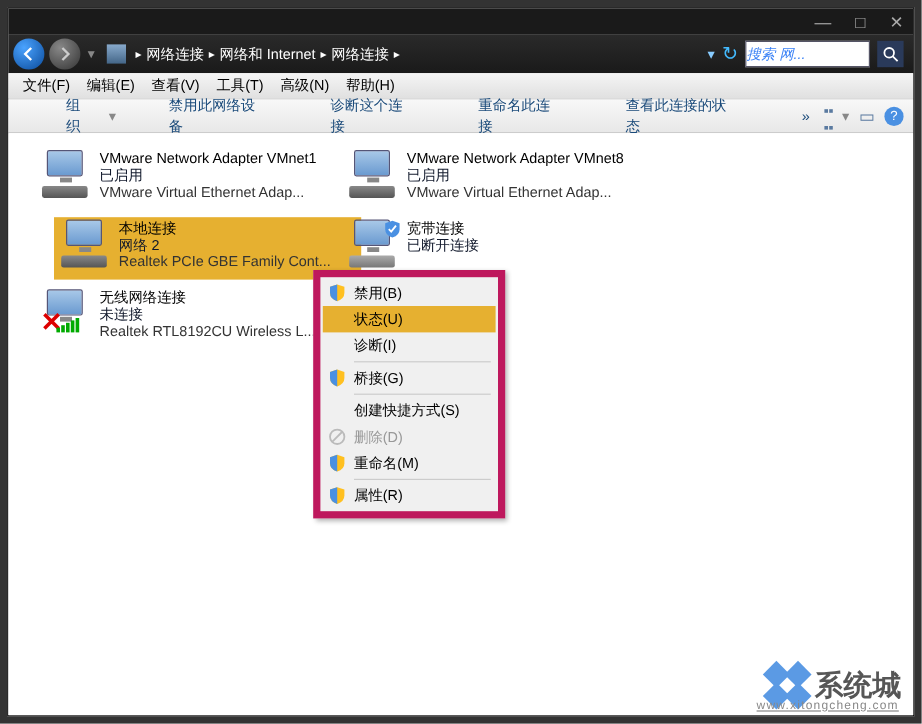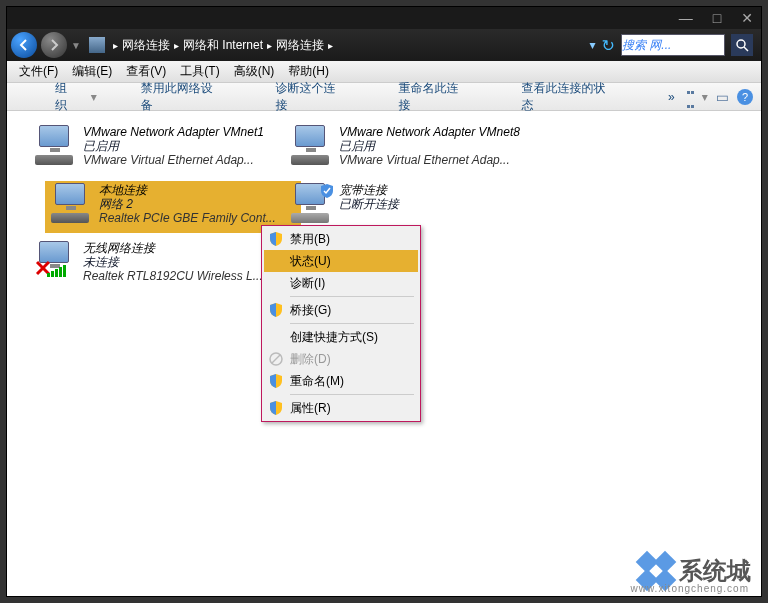--- a/index.html
+++ b/index.html
@@ -27,36 +27,36 @@
 .conn { position:absolute; width:256px; height:52px; display:flex; align-items:flex-start; padding:2px 4px; gap:6px; }
 .conn.selected { background:#e6b030;margin-left:16px; }
 .cicon { width:44px; height:40px; position:relative; }
 .cicon .mon { position:absolute; left:6px; top:0; width:30px; height:22px; background:linear-gradient(#a8c8e8,#6a9ad0); border:1px solid #557; border-radius:2px; }
 .cicon .mon::after { content:""; position:absolute; left:10px; bottom:-6px; width:10px; height:4px; background:#888; }
 .cicon .cable { position:absolute; left:2px; bottom:0; width:38px; height:10px; background:linear-gradient(#888,#555); border-radius:2px; }
 .cicon .redx { position:absolute; left:0; bottom:2px; width:20px; height:20px; color:#d00; font-weight:bold; font-size:22px; line-height:20px; text-align:center; }
 .cicon .bars { position:absolute; left:14px; bottom:4px; display:flex; align-items:flex-end; gap:1px; }
 .cicon .bars div { width:3px; background:#0a0; }
 .cicon .shield { position:absolute; right:-2px; top:0; width:16px; height:16px; }
-.ctext { flex:1; line-height:14px; font-family:"SimSun",monospace; font-size:12px;font-style:italic; }
+.ctext { flex:1; line-height:14px; font-family:"SimSun",monospace; font-size:12px; }
 .ctext .l1 { color:#000; white-space:nowrap; overflow:hidden; text-overflow:ellipsis; }
 .ctext .l2 { color:#0f172a; white-space:nowrap; overflow:hidden; text-overflow:ellipsis; }
 .ctext .l3 { color:#333; white-space:nowrap; overflow:hidden; text-overflow:ellipsis; }
-.ctxmenu { position:absolute; left:254px; top:218px; width:160px; background:#f0f0f0; border:1px solid #be185d; box-shadow:2px 2px 4px rgba(0,0,0,0.3); padding:2px; z-index:10; }
+.ctxmenu { position:absolute; left:254px; top:218px; width:160px; background:#f0f0f0; border:6px solid #be185d; box-shadow:2px 2px 4px rgba(0,0,0,0.3); padding:2px; z-index:10; }
 .ctxmenu .mi { display:flex; align-items:center; height:22px; padding:0 6px 0 26px; position:relative; }
 .ctxmenu .mi.hover { background:#e6b030; }
 .ctxmenu .mi.disabled { color:#999; }
 .ctxmenu .sep2 { height:1px; background:#ccc; margin:2px 4px 2px 26px; }
 .ctxmenu .micon { position:absolute; left:4px; top:3px; width:16px; height:16px; }
 .shield-svg { width:16px; height:16px; }
 .watermark { position:absolute; right:10px; bottom:8px; display:flex; align-items:center; gap:6px; opacity:0.9;margin-top:17px; }
 .wm-logo { display:grid; grid-template:repeat(2,16px)/repeat(2,16px); gap:2px; }
 .wm-logo div { width:16px; height:16px; background:#4a90e2; transform:rotate(45deg); }
 .wm-text { font-size:24px; color:#444; font-weight:bold; }
-.wm-sub { position:absolute; right:12px; bottom:2px; font-size:10px; color:#888; letter-spacing:1px; }
+.wm-sub { position:absolute; right:12px; bottom:2px; font-size:10px; color:#888; letter-spacing:1px;text-decoration:underline; }
 .viewicon { display:inline-flex; gap:1px; }
 .viewicon div { width:3px; height:3px; background:#5a7aa0; }
 </style>
 </head>
 <body>
 
 <div class="window">
 
   <div class="titlebar">
     <span>—</span>

